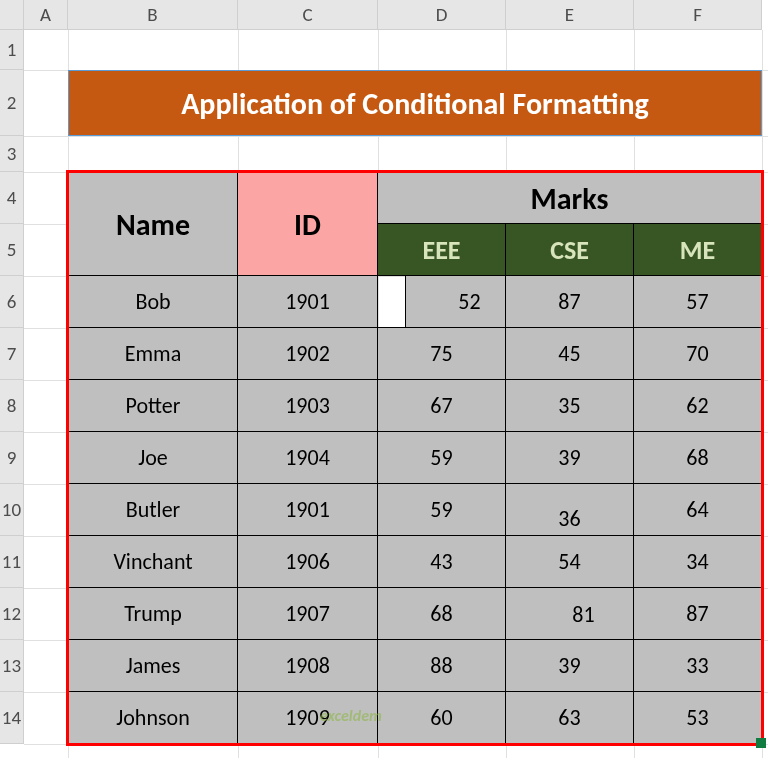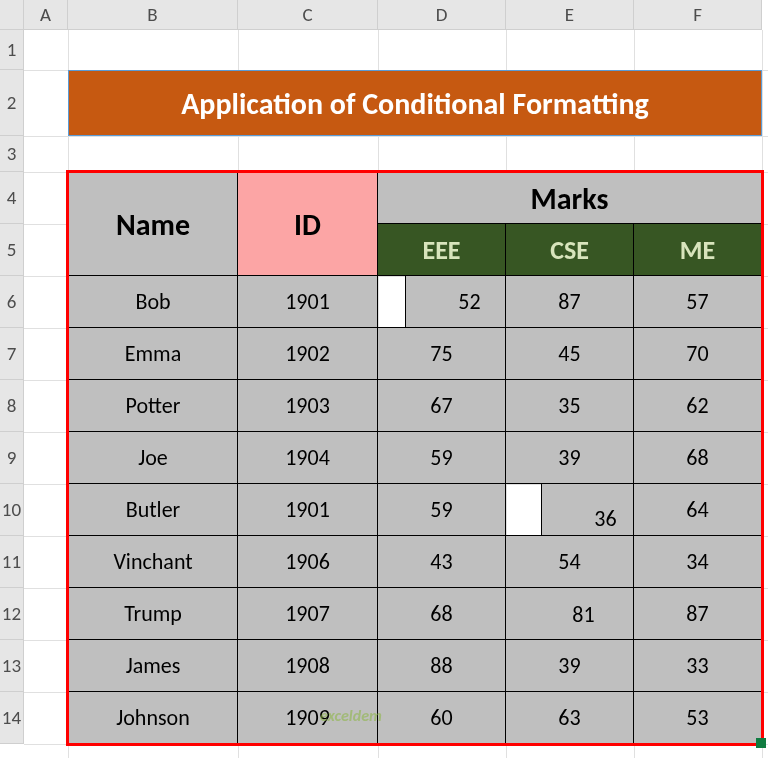--- a/index.html
+++ b/index.html
@@ -187,21 +187,21 @@
       <div class="tbl-cell" style="left: 505px; top: 379px; width: 129px; height: 53px;">35</div>
       <div class="tbl-cell" style="left: 633px; top: 379px; width: 129px; height: 53px;">62</div>
       <div class="tbl-cell" style="left: 68px; top: 431px; width: 170px; height: 53px;">Joe</div>
       <div class="tbl-cell" style="left: 237px; top: 431px; width: 141px; height: 53px;">1904</div>
       <div class="tbl-cell" style="left: 377px; top: 431px; width: 129px; height: 53px;">59</div>
       <div class="tbl-cell" style="left: 505px; top: 431px; width: 129px; height: 53px;">39</div>
       <div class="tbl-cell" style="left: 633px; top: 431px; width: 129px; height: 53px;">68</div>
       <div class="tbl-cell" style="left: 68px; top: 483px; width: 170px; height: 53px;">Butler</div>
       <div class="tbl-cell" style="left: 237px; top: 483px; width: 141px; height: 53px;">1901</div>
       <div class="tbl-cell" style="left: 377px; top: 483px; width: 129px; height: 53px;">59</div>
-      <div class="tbl-cell" style="left: 505px; top: 483px; width: 129px; height: 70px; margin-left: 36px;">36</div>
+      <div class="tbl-cell" style="left: 505px; top: 483px; width: 129px; height: 70px;">36</div>
       <div class="tbl-cell" style="left: 633px; top: 483px; width: 129px; height: 53px;">64</div>
       <div class="tbl-cell" style="left: 68px; top: 535px; width: 170px; height: 53px; text-align: right;">Vinchant</div>
       <div class="tbl-cell" style="left: 237px; top: 535px; width: 141px; height: 53px;">1906</div>
       <div class="tbl-cell" style="left: 377px; top: 535px; width: 129px; height: 53px;">43</div>
       <div class="tbl-cell" style="left: 505px; top: 535px; width: 129px; height: 53px;">54</div>
       <div class="tbl-cell" style="left: 633px; top: 535px; width: 129px; height: 53px;">34</div>
       <div class="tbl-cell" style="left: 68px; top: 587px; width: 170px; height: 53px;">Trump</div>
       <div class="tbl-cell" style="left: 237px; top: 587px; width: 141px; height: 53px;">1907</div>
       <div class="tbl-cell" style="left: 377px; top: 587px; width: 129px; height: 53px;">68</div>
       <div class="tbl-cell" style="left: 505px; top: 587px; width: 129px; height: 54px; padding-left: 28px;">81</div>

